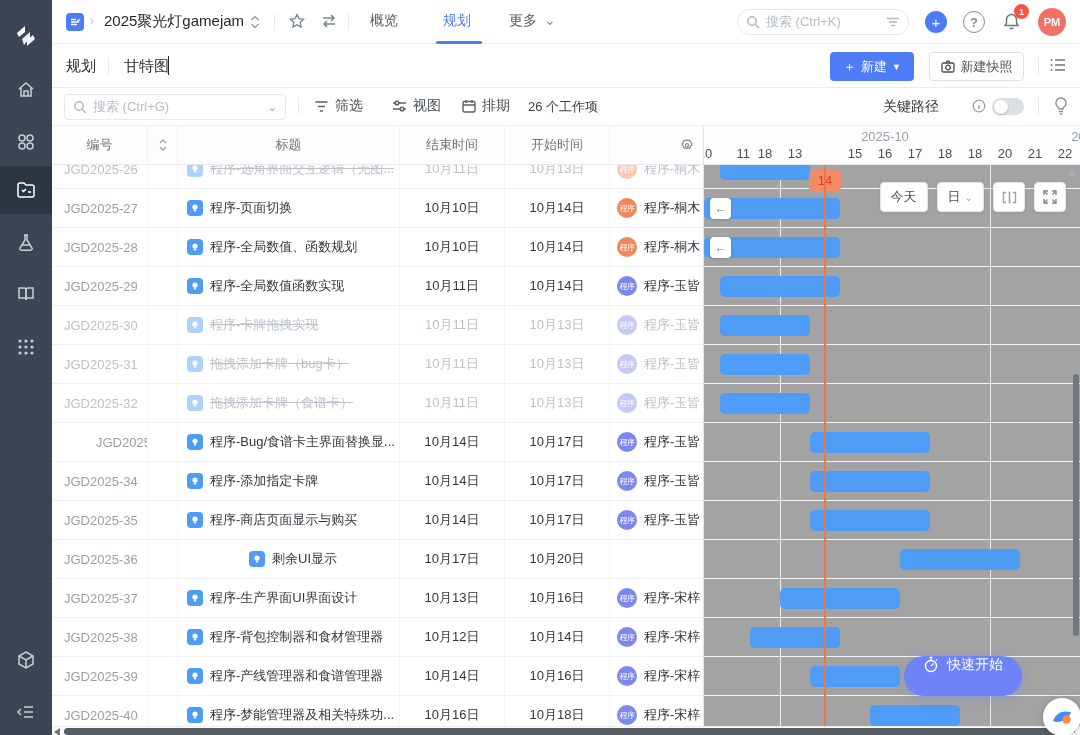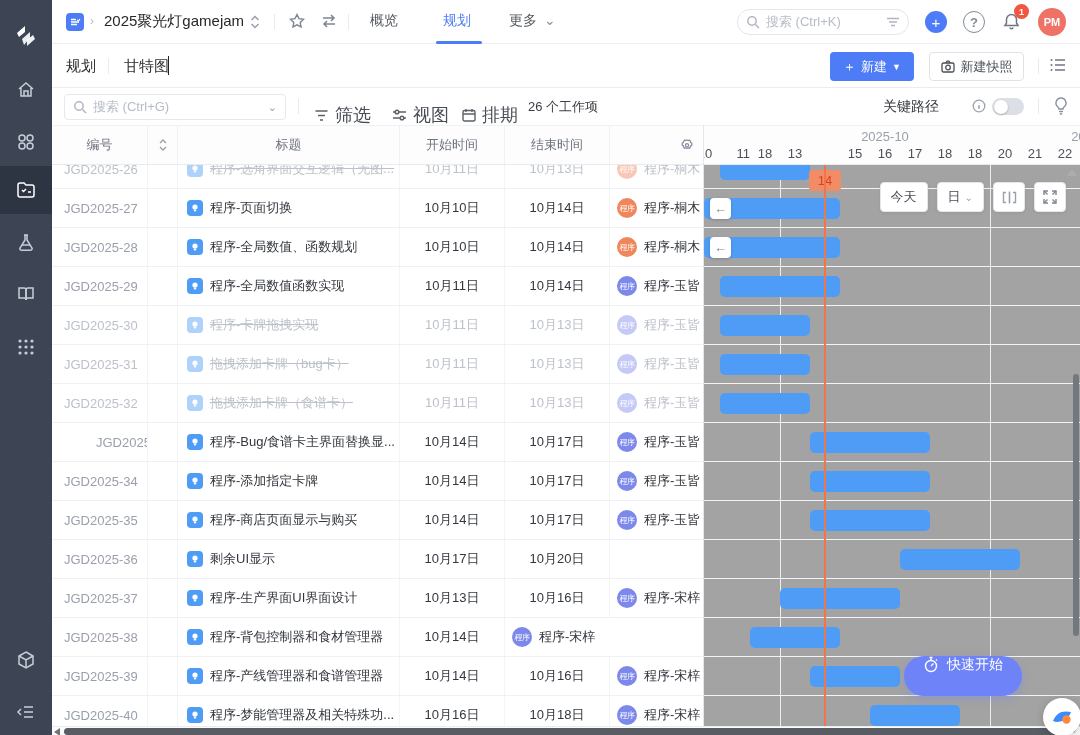--- a/index.html
+++ b/index.html
@@ -38,21 +38,21 @@
   .sub-label { position:absolute; top:13px; font-size:15px; color:#2c2f33; }
   .text-cursor { position:absolute; left:116px; top:12px; width:1px; height:19px; background:#1f2329; }
   .btn-new { position:absolute; left:778px; top:8px; width:84px; height:29px; background:#4E7CF6; border-radius:4px; color:#fff; font-size:13px; display:flex; align-items:center; justify-content:center; gap:5px; cursor:pointer; }
   .btn-snap { position:absolute; left:877px; top:8px; width:95px; height:29px; background:#fff; border:1px solid #dfe2e6; border-radius:4px; color:#494e56; font-size:13px; display:flex; align-items:center; justify-content:center; gap:6px; cursor:pointer; }
   .list-ico { position:absolute; left:998px; top:14px; color:#6f7682; }
 
   
   #toolbar { position:absolute; left:52px; top:88px; width:1028px; height:37px; background:#fff; z-index:18; }
   .tool-search { position:absolute; left:12px; top:6px; width:222px; height:26px; border:1px solid #e6e8ec; border-radius:4px; display:flex; align-items:center; padding:0 8px; color:#b6bcc6; background:#fff; }
   .tool-search .ph { font-size:13px; margin-left:6px; flex:1; }
-  .tool-item { position:absolute; top:15px; display:flex; align-items:center; gap:6px; font-size:18px; color:#494e56; cursor:pointer; }
+  .tool-item { position:absolute; top:9px; display:flex; align-items:center; gap:6px; font-size:14px; color:#494e56; cursor:pointer; }
   .items-count { position:absolute; left:476px; top:10px; font-size:13px; color:#3c4046; }
   .kp-label { position:absolute; left:831px; top:10px; font-size:14px; color:#33373d; }
   .info-ico { position:absolute; left:920px; top:11px; color:#9aa1ac; }
   .toggle { position:absolute; left:940px; top:10px; width:32px; height:17px; border-radius:9px; background:#dcdfe5; cursor:pointer; }
   .toggle .knob { position:absolute; left:1.5px; top:1.5px; width:14px; height:14px; border-radius:50%; background:#fff; box-shadow:0 1px 2px rgba(0,0,0,.25); }
   .bulb-ico { position:absolute; left:1000px; top:8px; color:#8a919e; }
 
   
   #table-pane { position:absolute; left:52px; top:125px; width:651px; height:601px; background:#fff; z-index:10; overflow:hidden; }
   .t-head { display:flex; height:40px; background:#fdfdfe; border-bottom:1px solid #e8eaed; border-top:1px solid #f0f1f3; position:relative; }
@@ -305,22 +305,22 @@
   <div id="table-pane">
     <div class="t-head">
       <div class="t-hcell" style="width:96px">编号</div>
       <div class="t-hcell" style="width:30px">
         <svg width="10" height="14" viewBox="0 0 10 14" fill="none" stroke="#9aa1ac" stroke-width="1.4">
             <path d="M2 5 L5 2 L8 5"></path>
             <path d="M2 9 L5 12 L8 9"></path>
           </svg>
       </div>
       <div class="t-hcell" style="width:222px">标题</div>
+      <div class="t-hcell" style="width:105px">结束时间</div>
       <div class="t-hcell" style="width:105px">开始时间</div>
-      <div class="t-hcell" style="width:105px">结束时间</div>
       <div class="t-hcell" style="width:93px; border-right:none; justify-content:flex-end; padding-right:8px">
         <svg width="16" height="16" viewBox="0 0 16 16" fill="none" stroke="#8a919e" stroke-width="1.3">
             <path d="M8 1.8 l1.2.5 1.3-.3.9 1 .3 1.3 1.1.8 v1.8 l-1.1.8 -.3 1.3 -.9 1 -1.3-.3 -1.2.5 -1.2-.5 -1.3.3 -.9-1 -.3-1.3 -1.1-.8 V5.1 l1.1-.8.3-1.3.9-1 1.3.3 Z" transform="translate(0,1.2)"></path>
             <circle cx="8" cy="8.2" r="1.6"></circle>
           </svg>
       </div>
     </div>
     <div class="t-rows" id="t-rows">
         <div class="trow done" style="margin-top: -15px;">
           <div class="tcell c-id" style="width: 96px;">JGD2025-26</div>
@@ -508,21 +508,21 @@
           <div class="tcell c-date" style="width: 105px;">10月14日</div>
           <div class="tcell c-date" style="width: 105px;">10月17日</div>
           <div class="tcell c-asgn" style="width: 93px; border-right: none;">
             <span class="av" style="background: rgb(125, 136, 235);">程序</span>
             <span>程序-玉皆</span>
           </div>
         </div>
         <div class="trow">
           <div class="tcell c-id" style="width: 96px;">JGD2025-36</div>
           <div class="tcell " style="width: 30px;"></div>
-          <div class="tcell c-title" style="width: 222px;">
+          <div class="tcell c-title" style="width: 222px; justify-content: center;">
             <span class="task-ico">
               <svg width="10" height="10" viewBox="0 0 10 10">
                 <circle cx="5" cy="4" r="2.6" fill="#fff"></circle>
                 <rect x="3.8" y="6.4" width="2.4" height="2.2" rx="0.8" fill="#fff"></rect>
               </svg>
             </span>
             <span>剩余UI显示</span>
           </div>
           <div class="tcell c-date" style="width: 105px;">10月17日</div>
           <div class="tcell c-date" style="width: 105px;">10月20日</div>
@@ -552,20 +552,21 @@
           <div class="tcell " style="width: 30px;"></div>
           <div class="tcell c-title" style="width: 222px;">
             <span class="task-ico">
               <svg width="10" height="10" viewBox="0 0 10 10">
                 <circle cx="5" cy="4" r="2.6" fill="#fff"></circle>
                 <rect x="3.8" y="6.4" width="2.4" height="2.2" rx="0.8" fill="#fff"></rect>
               </svg>
             </span>
             <span>程序-背包控制器和食材管理器</span>
           </div>
+          <div class="tcell c-date" style="width: 105px;">10月12日</div>
           <div class="tcell c-date" style="width: 105px;">10月14日</div>
           <div class="tcell c-asgn" style="width: 93px; border-right: none;">
             <span class="av" style="background: rgb(125, 136, 235);">程序</span>
             <span>程序-宋梓</span>
           </div>
         </div>
         <div class="trow">
           <div class="tcell c-id" style="width: 96px;">JGD2025-39</div>
           <div class="tcell " style="width: 30px;"></div>
           <div class="tcell c-title" style="width: 222px;">

